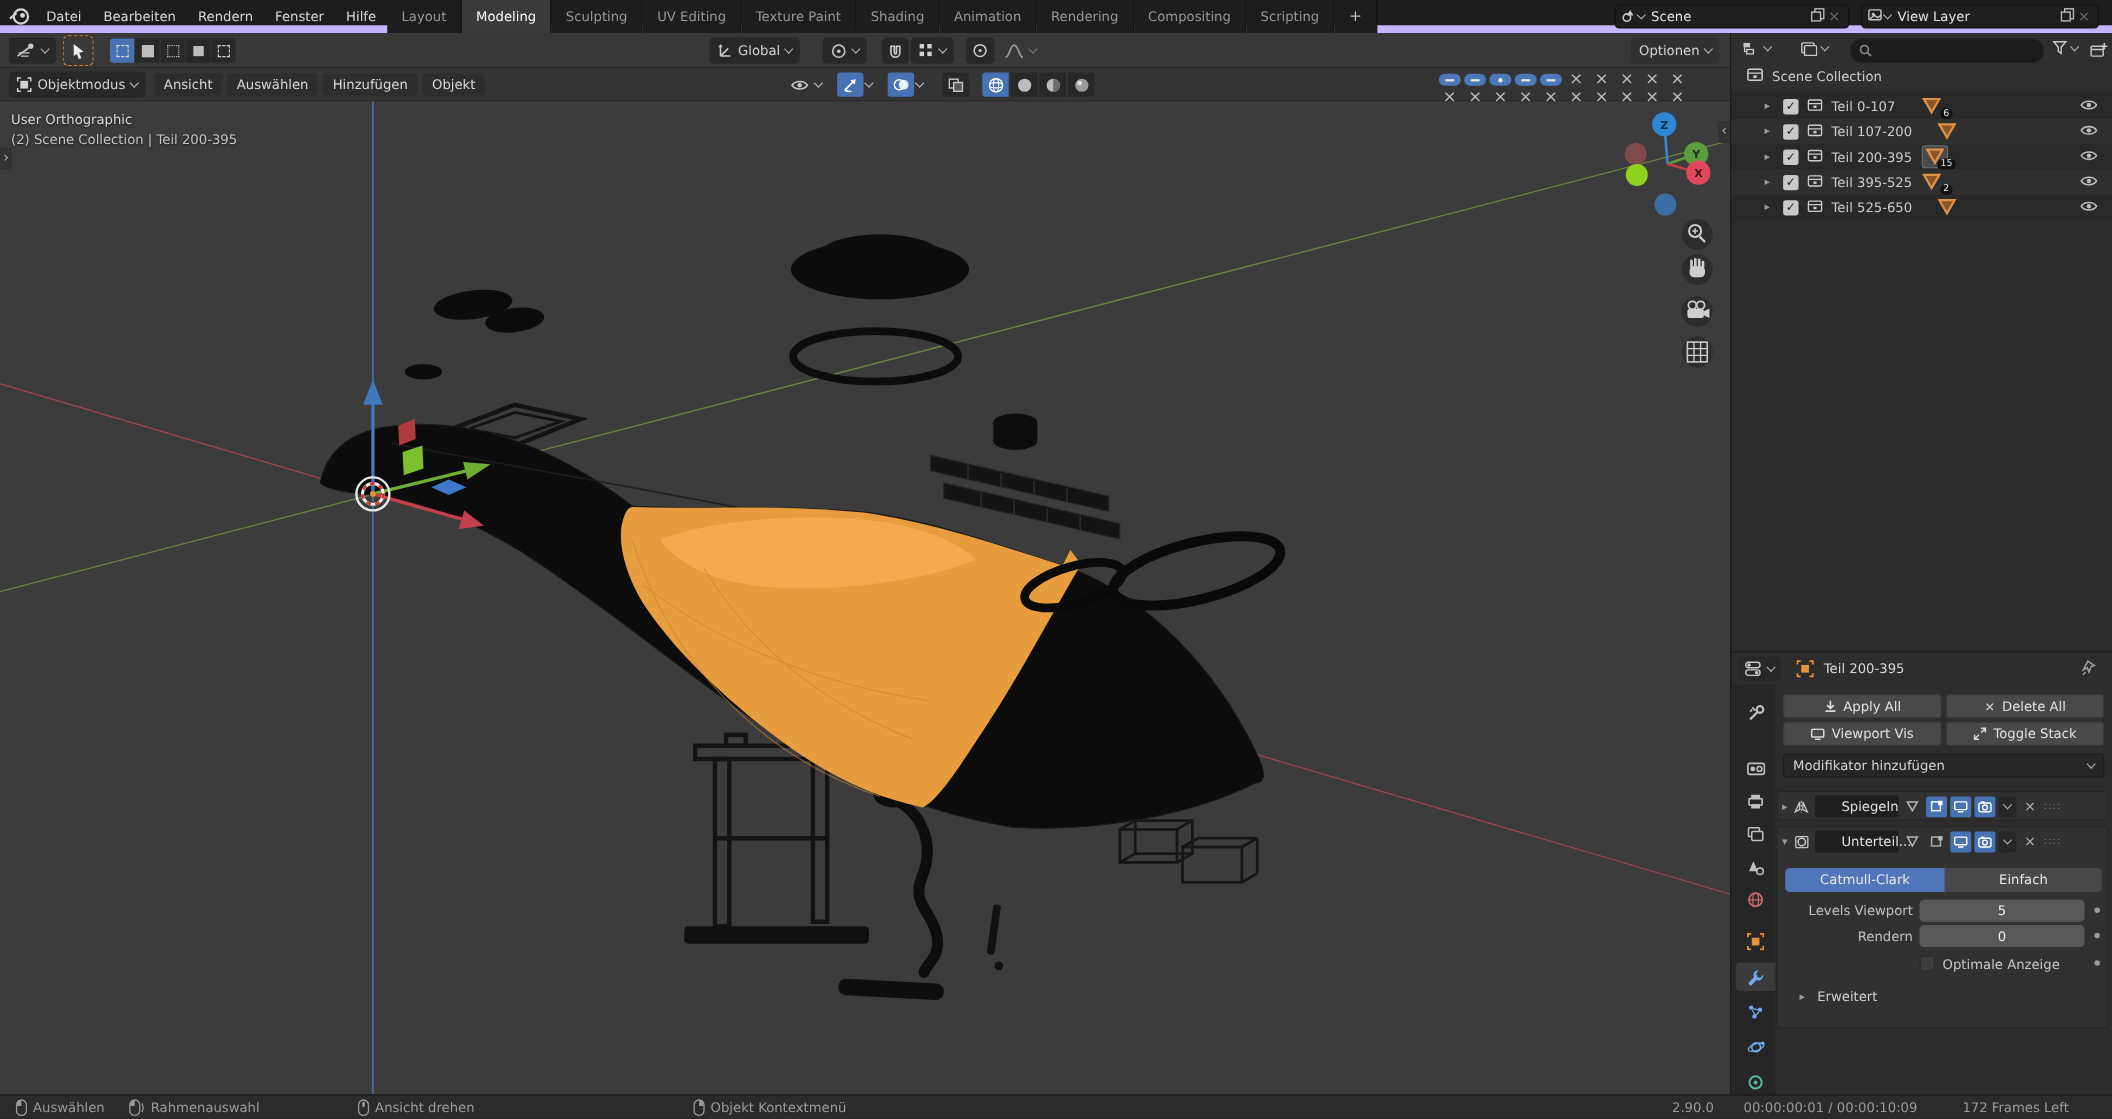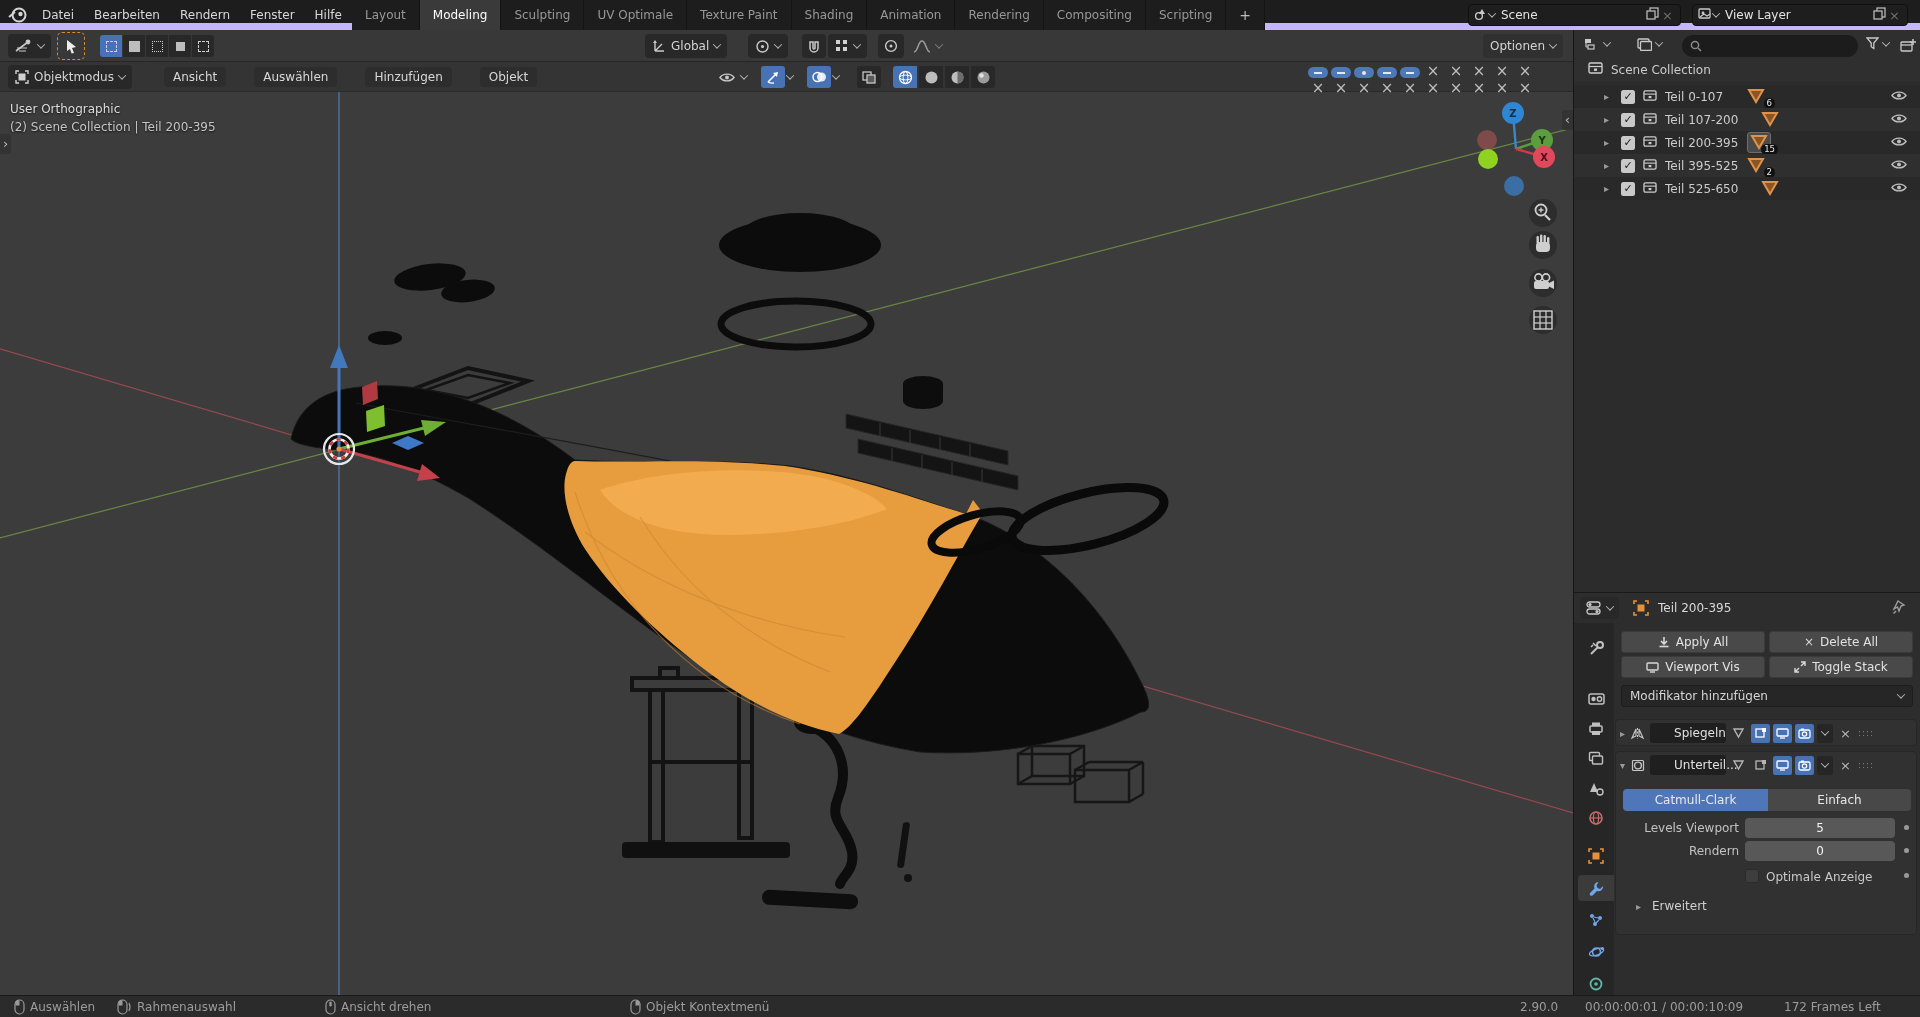--- a/index.html
+++ b/index.html
@@ -25,21 +25,21 @@
   #toolsettings { position:absolute; left:0; top:30px; width:1573px; height:32px; background:#383838; border-bottom:1px solid #262626; }
   .hbtn { background:#282828; border-radius:4px; height:24px; display:flex; align-items:center; padding:0 7px; gap:5px; }
   .selmode { width:22px; height:22px; display:flex; align-items:center; justify-content:center; background:#282828; }
   .selmode.on { background:#4772b3; }
   .selmode .sq { width:11px; height:11px; border:1.4px dashed #cfcfcf; }
   .selmode .sq.solid { border-style:solid; background:#bdbdbd; border-color:#bdbdbd; }
   .tool-active { width:28px; height:28px; border:1.6px dashed #d8882f; border-radius:5px; display:flex; align-items:center; justify-content:center; }
 
   
   #viewport { position:absolute; left:0; top:62px; width:1573px; height:933px; background:#3c3c3c; overflow:hidden; }
-  #vheader { position:absolute; left:0; top:0; width:1573px; height:30px; background:#343434; border-bottom:1px solid #2a2a2a; display:flex; align-items:center; z-index:5;gap:24px; }
+  #vheader { position:absolute; left:0; top:0; width:1573px; height:30px; background:#343434; border-bottom:1px solid #2a2a2a; display:flex; align-items:center; z-index:5; }
   .vmenu { padding:3px 9px; border-radius:4px; background:#2d2d2d; margin-right:4px; color:#d8d8d8; }
   .vibtn { width:24px; height:22px; border-radius:3px; display:flex; align-items:center; justify-content:center; color:#c7c7c7; }
   .vibtn.blue { background:#4772b3; color:#fff; }
   .vibtn.dark { background:#282828; }
   .vp-label { position:absolute; left:10px; color:#dcdcdc; text-shadow:0 1px 2px rgba(0,0,0,.7); z-index:4; }
   .pillgrid { position:absolute; z-index:6; display:grid; grid-template-columns:repeat(10,23px); grid-auto-rows:17px; }
   .pill { width:20px; height:11px; margin-top:3px; background:#4e79b8; border-radius:5.5px; position:relative; }
   .pill i { position:absolute; left:50%; top:50%; transform:translate(-50%,-50%); background:#e8e8e8; display:block; }
   .pill i.dash { width:8px; height:2px; }
   .pill i.dot { width:4px; height:4px; border-radius:2px; }
@@ -94,21 +94,21 @@
     <span class="menu-item">Datei</span>
     <span class="menu-item">Bearbeiten</span>
     <span class="menu-item">Rendern</span>
     <span class="menu-item">Fenster</span>
     <span class="menu-item">Hilfe</span>
   </nav>
   <div class="tabs">
     <span class="tab">Layout</span>
     <span class="tab active">Modeling</span>
     <span class="tab">Sculpting</span>
-    <span class="tab">UV Optimale</span>
+    <span class="tab">UV Editing</span>
     <span class="tab">Texture Paint</span>
     <span class="tab">Shading</span>
     <span class="tab">Animation</span>
     <span class="tab">Rendering</span>
     <span class="tab">Compositing</span>
     <span class="tab">Scripting</span>
     <span class="tab addtab">+</span>
   </div>
   <div class="idwidget" style="left:1468px;width:213px">
     <span><svg width="16" height="14" viewBox="0 0 16 14">

